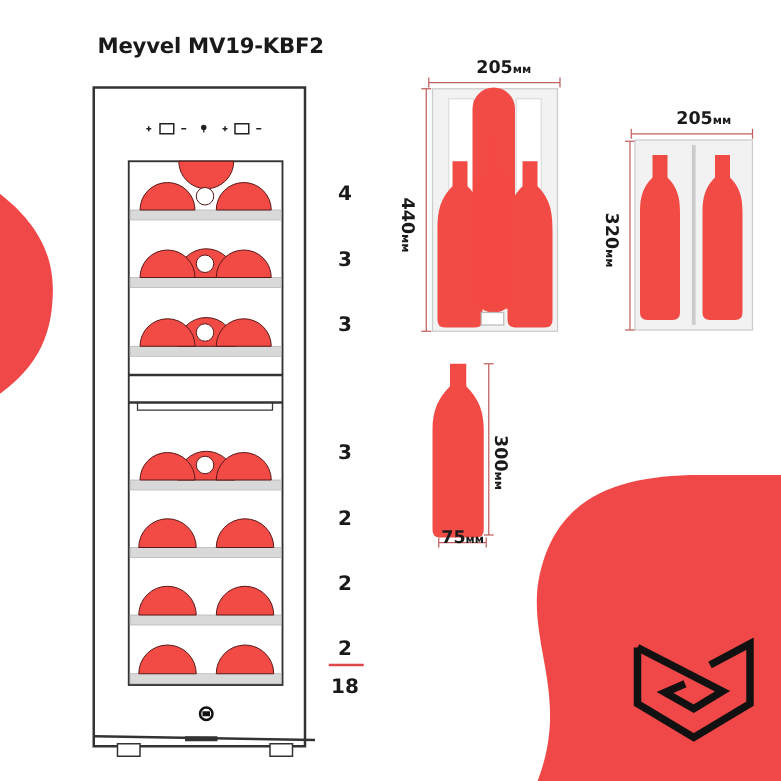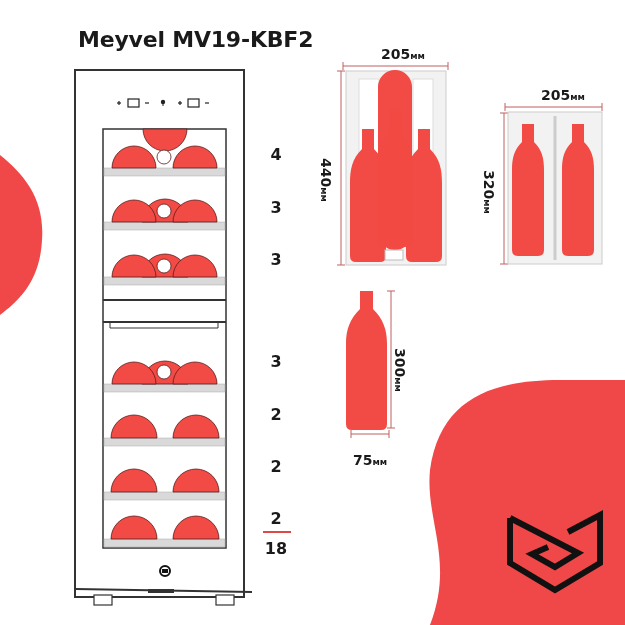--- a/index.html
+++ b/index.html
@@ -1,18 +1,18 @@
 <!DOCTYPE html>
 <html><head>
 <meta charset="utf-8">
 <style>
   html, body { margin:0; padding:0; }
   body { width:625px; height:625px; position:relative; overflow:hidden; background:#ffffff; font-family:"DejaVu Sans", sans-serif; }
   .abs { position:absolute; }
-  .title { left:78px; top:27px; font-size:22px; font-weight:bold; color:#1a1a1a; letter-spacing:-0.2px; }
+  .title { left:78px; top:27px; font-size:17px; font-weight:bold; color:#1a1a1a; letter-spacing:-0.2px; }
   .count { font-size:16px; font-weight:bold; color:#1a1a1a; width:30px; text-align:center; }
   .dim { font-weight:bold; color:#1a1a1a; font-size:14px; white-space:nowrap; }
   .dim small { font-size:9px; }
   .vtext { transform:rotate(90deg); transform-origin:center center; }
   svg { position:absolute; left:0; top:0; }
 </style>
 </head>
 <body>
 
 <svg width="625" height="625" viewBox="0 0 625 625">
@@ -148,20 +148,20 @@
   <line x1="351" y1="434" x2="389" y2="434" stroke="#c06060"></line>
   <line x1="351" y1="430" x2="351" y2="438" stroke="#c06060"></line>
     <line x1="389" y1="430" x2="389" y2="438" stroke="#c06060"></line>
 </svg>
 
 <div class="abs dim" style="left:381px;top:46px;"><span>205</span><small>мм</small></div>
 <div class="abs dim vtext" style="left:304px;top:172px;"><span>440</span><small>мм</small></div>
 <div class="abs dim" style="left:541px;top:87px;"><span>205</span><small>мм</small></div>
 <div class="abs dim vtext" style="left:467px;top:184px;"><span>320</span><small>мм</small></div>
 <div class="abs dim vtext" style="left:378px;top:362px;"><span>300</span><small>мм</small></div>
-<div class="abs dim" style="left:353px;top:452px;"><span>75</span><small>мм</small></div>
+<div class="abs dim" style="left:353px;top:422px;"><span>75</span><small>мм</small></div>
 
 <svg width="625" height="625" viewBox="0 0 625 625">
   <g fill="none" stroke="#111" stroke-width="6" stroke-linejoin="miter">
     <path d="M510,518 L510,563 L555,590 L600,563 L600,515 L568,532"></path>
     <path d="M510,518 L578,553 L555,567 L532,554 L548,547"></path>
   </g>
 </svg>
 
 </body></html>

